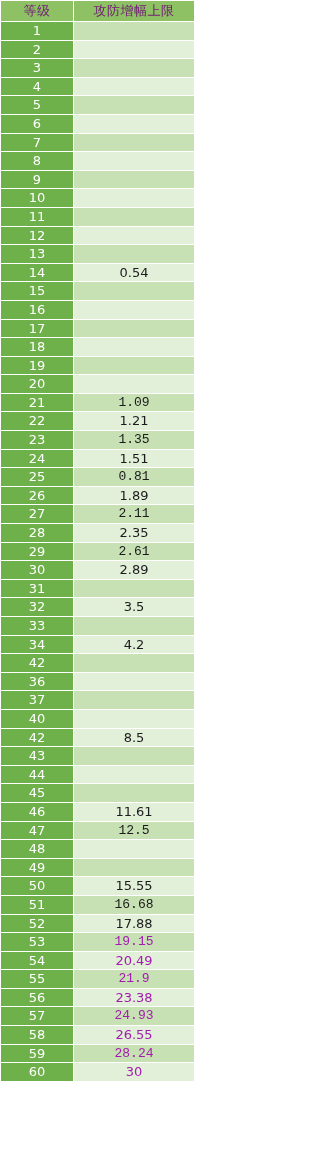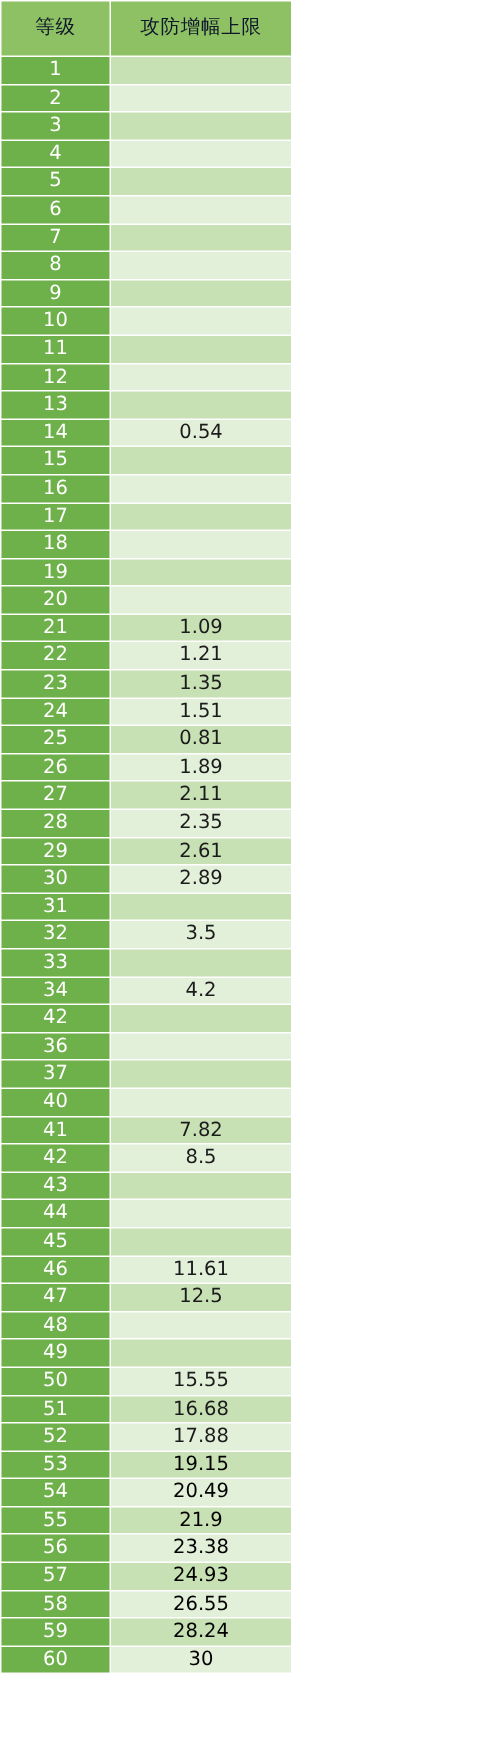--- a/index.html
+++ b/index.html
@@ -30,23 +30,23 @@
     margin: 0;
     text-align: center;
     vertical-align: middle;
     font-weight: normal;
   }
   col.c-level { width: 72px; }
   col.c-value { width: 120px; }
 
   
   thead th {
-    height: 36px;
+    height: 20px;
     line-height: 20px;
-    color: #0f172a;
+    color: #701a75;
     font-size: 13px;
     letter-spacing: 0.5px;
   }
   th.head-level {
     background: #8dc163;
   }
   th.head-value {
     background: #8dc163;
   }
 
@@ -58,23 +58,23 @@
     line-height: 17.6px;
     font-size: 13px;
   }
   
   td.val {
     height: 17.6px;
     line-height: 17.6px;
     font-size: 13px;
     color: #1b1b1b;
   }
-  td.val.shade-dark { background: #c7e0b4; }
+  td.val.shade-dark { background: #c7e0b4; font-family: Liberation Mono, monospace; }
   td.val.shade-light { background: #e2efd9; text-align: center; }
-  td.val.red { color: #000000; margin-top: 32px; }
+  td.val.red { color: #a21caf; margin-top: 32px; }
   td.val.empty { color: transparent; }
 </style>
 </head>
 <body>
 
 <div id="table-root">
   <table class="amp-table">
     <colgroup>
       <col class="c-level">
       <col class="c-value">
@@ -232,24 +232,20 @@
         </tr>
         <tr>
           <td class="lvl">37</td>
           <td class="val shade-dark empty"></td>
         </tr>
         <tr>
           <td class="lvl">40</td>
           <td class="val shade-light empty"></td>
         </tr>
         <tr>
-          <td class="lvl">41</td>
-          <td class="val shade-dark">7.82</td>
-        </tr>
-        <tr>
           <td class="lvl">42</td>
           <td class="val shade-light">8.5</td>
         </tr>
         <tr>
           <td class="lvl">43</td>
           <td class="val shade-dark empty"></td>
         </tr>
         <tr>
           <td class="lvl">44</td>
           <td class="val shade-light empty"></td>

